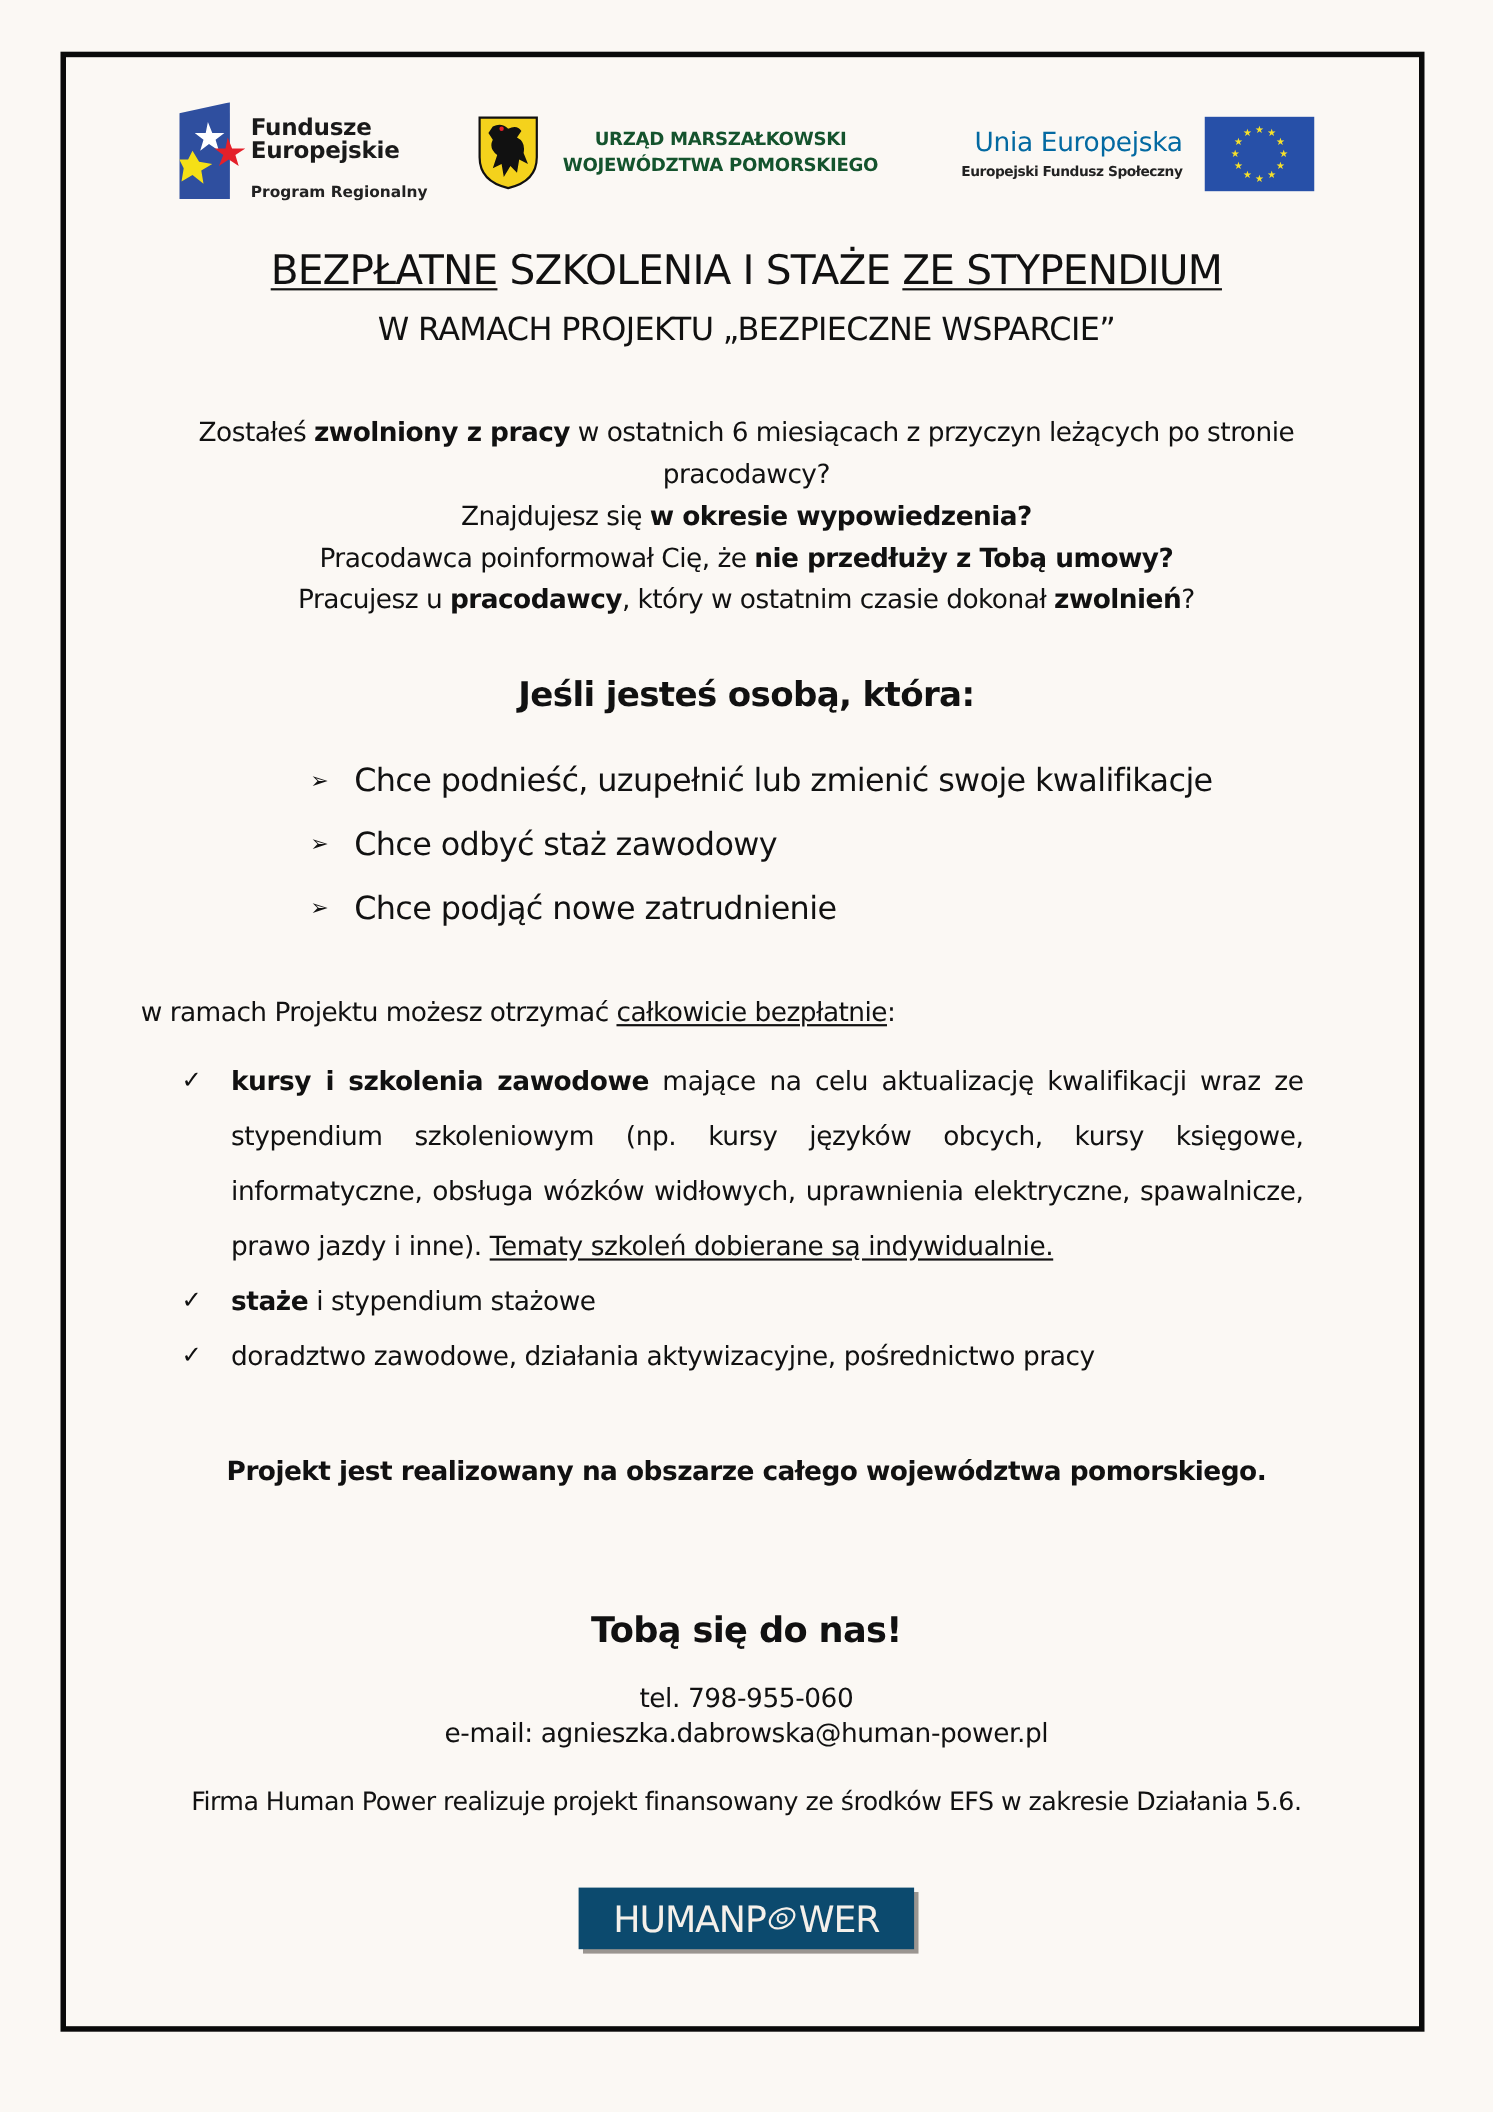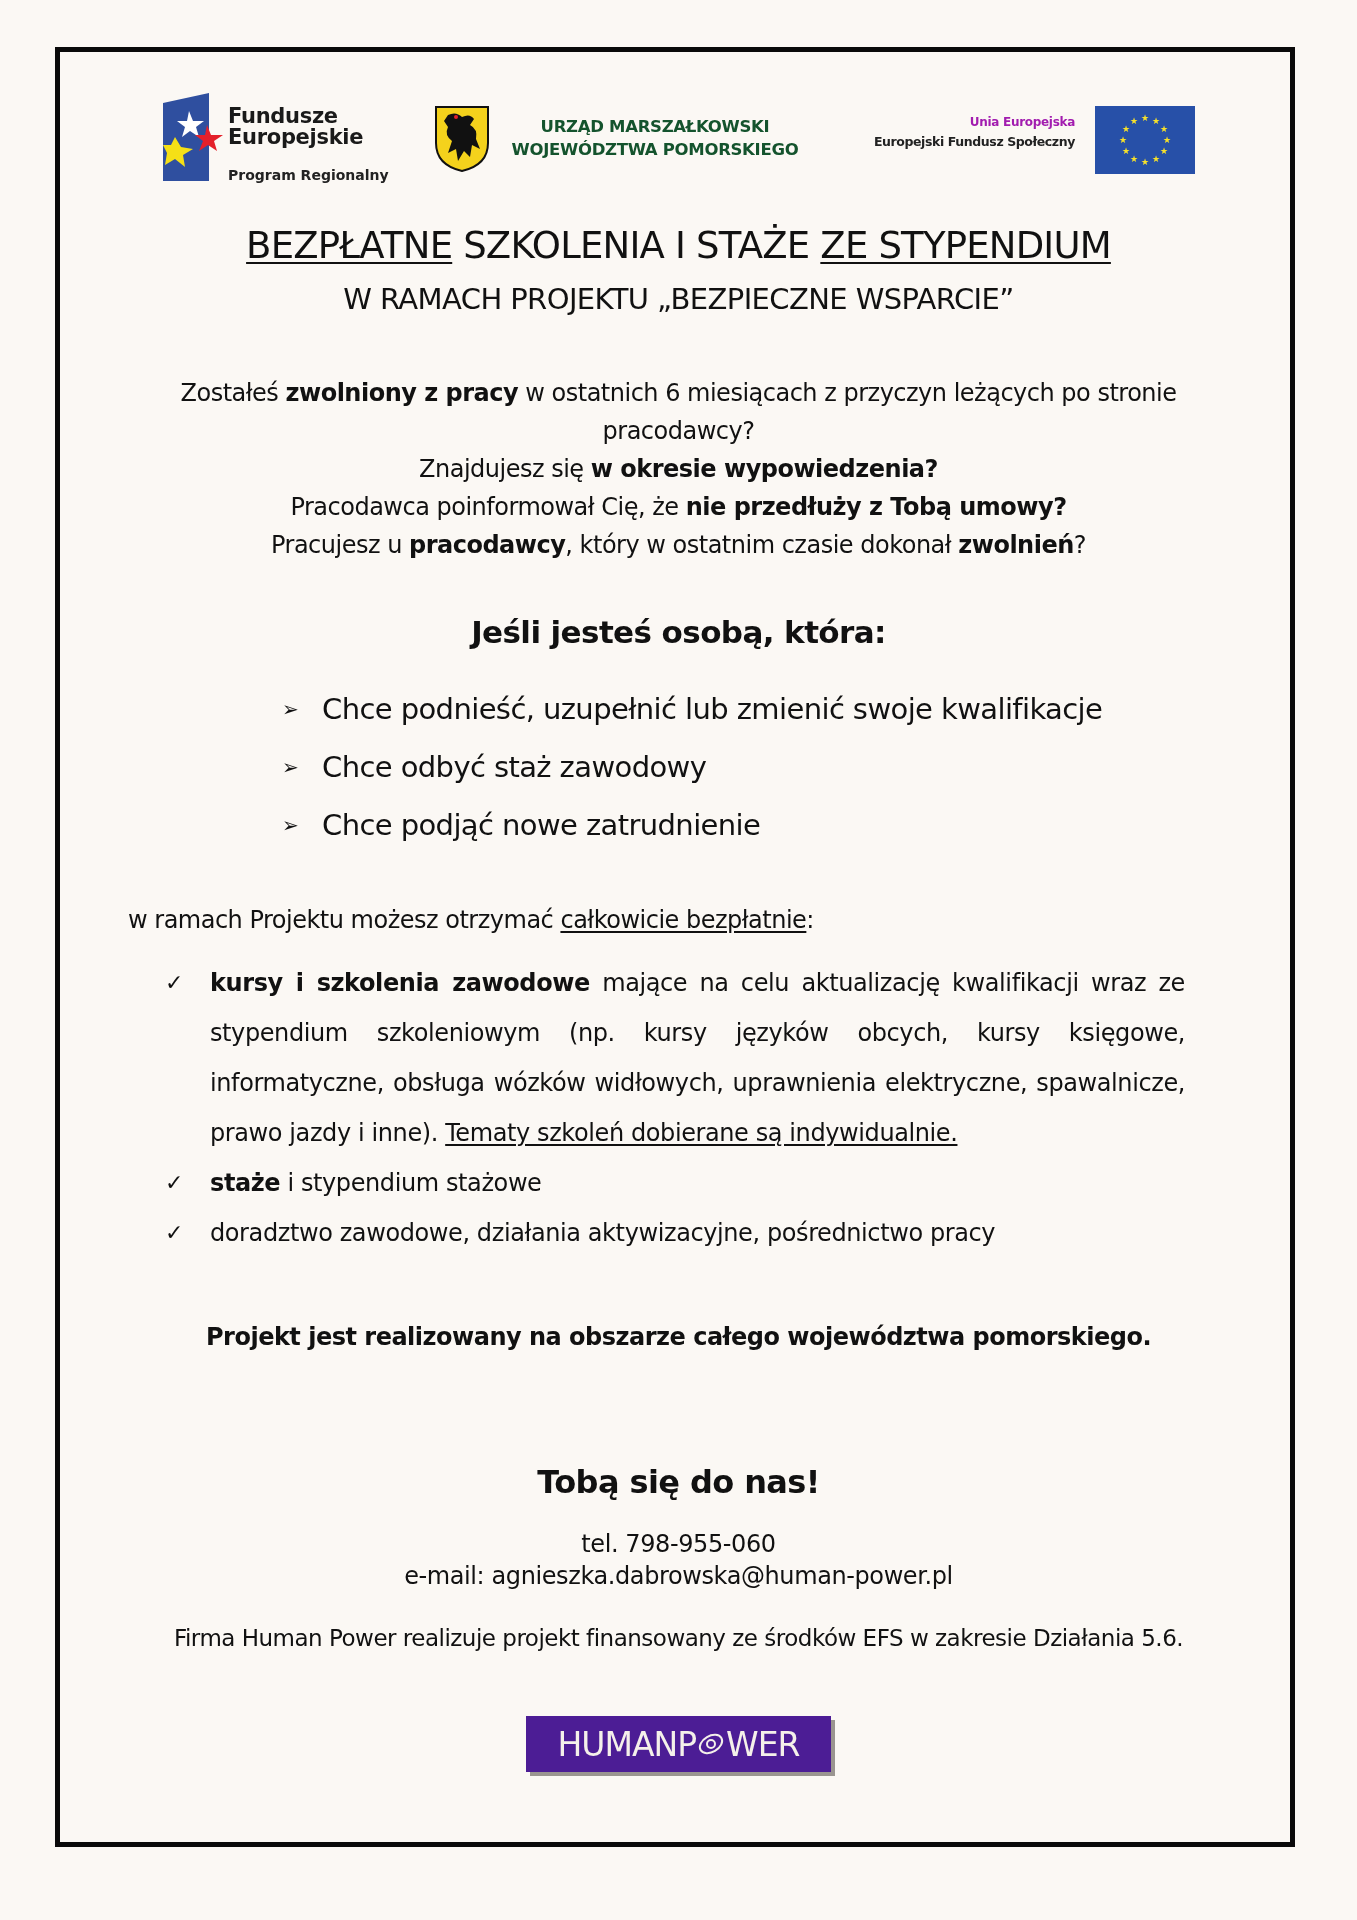--- a/index.html
+++ b/index.html
@@ -22,21 +22,21 @@
   .center { text-align: center; left: 0; right: 0; }
 
   
   .logo-fe { left: 163px; top: 93px; width: 70px; height: 88px; }
   .logo-fe-text { left: 228px; top: 106px; line-height: 1; }
   .logo-fe-text .l1, .logo-fe-text .l2 { font-family: "DejaVu Sans", sans-serif; font-weight: bold; font-size: 21px; color: #1a1a1a; letter-spacing: -0.3px; }
   .logo-fe-text .l3 { font-family: "DejaVu Sans", sans-serif; font-weight: bold; font-size: 14px; color: #222; margin-top: 20px; }
   .crest { left: 434px; top: 105px; width: 56px; height: 68px; }
   .urzad { left: 500px; top: 115px; width: 310px; text-align: center; font-family: "DejaVu Sans", sans-serif; font-weight: bold; font-size: 16.5px; line-height: 23px; color: #14532d; letter-spacing: -0.3px; }
   .ue-text { left: 840px; top: 115px; width: 235px; text-align: right; }
-  .ue-text .t1 { font-family: "DejaVu Sans", sans-serif; font-weight: bold; font-size: 12px; color: #a21caf; letter-spacing: -0.3px; }
+  .ue-text .t1 { font-family: "DejaVu Sans", sans-serif; font-weight: normal; font-size: 24px; color: #0369a1; letter-spacing: -0.3px; }
   .ue-text .t2 { font-family: "DejaVu Sans", sans-serif; font-weight: bold; font-size: 12.5px; color: #222; margin-top: 5px; letter-spacing: -0.4px; }
   .eu-flag { left: 1095px; top: 106px; width: 100px; height: 68px; }
 
   
   .title-main { top: 224px; font-size: 37px; letter-spacing: -0.8px; font-family: "DejaVu Sans", sans-serif; }
   .title-main u { text-decoration-thickness: 2px; text-underline-offset: 4px; }
   .title-sub { top: 282px; font-size: 29px; letter-spacing: -0.6px; font-family: "DejaVu Sans", sans-serif; }
 
   .questions { top: 374px; font-size: 24px; line-height: 38px; letter-spacing: -0.5px; padding: 0 150px; }
   .questions b { font-weight: bold; }
@@ -57,21 +57,21 @@
 
   .region { top: 1312px; font-size: 24px; font-weight: bold; letter-spacing: -0.5px; line-height: 50px; }
   .region u { text-underline-offset: 3px; text-decoration-thickness: 2px; }
 
   .cta { top: 1463px; font-size: 32px; font-weight: bold; letter-spacing: -0.6px; }
   .contact { top: 1528px; font-size: 24px; line-height: 32px; letter-spacing: -0.4px; }
   .financing { top: 1621px; font-size: 23px; line-height: 34px; letter-spacing: -0.5px; }
 
   .hp-logo {
     left: 526px; top: 1716px; width: 305px; height: 56px;
-    background: #4c1d95;
+    background: #0c4a6e;
     box-shadow: 4px 4px 0 #9a9590;
     color: #f5f0ea;
     display: flex; align-items: center; justify-content: center;
     font-family: "DejaVu Sans", sans-serif;
     font-size: 33px; letter-spacing: -1px;
   }
   .hp-logo .o { display: inline-block; width: 30px; height: 30px; vertical-align: middle; }
 </style>
 </head>
 <body>

